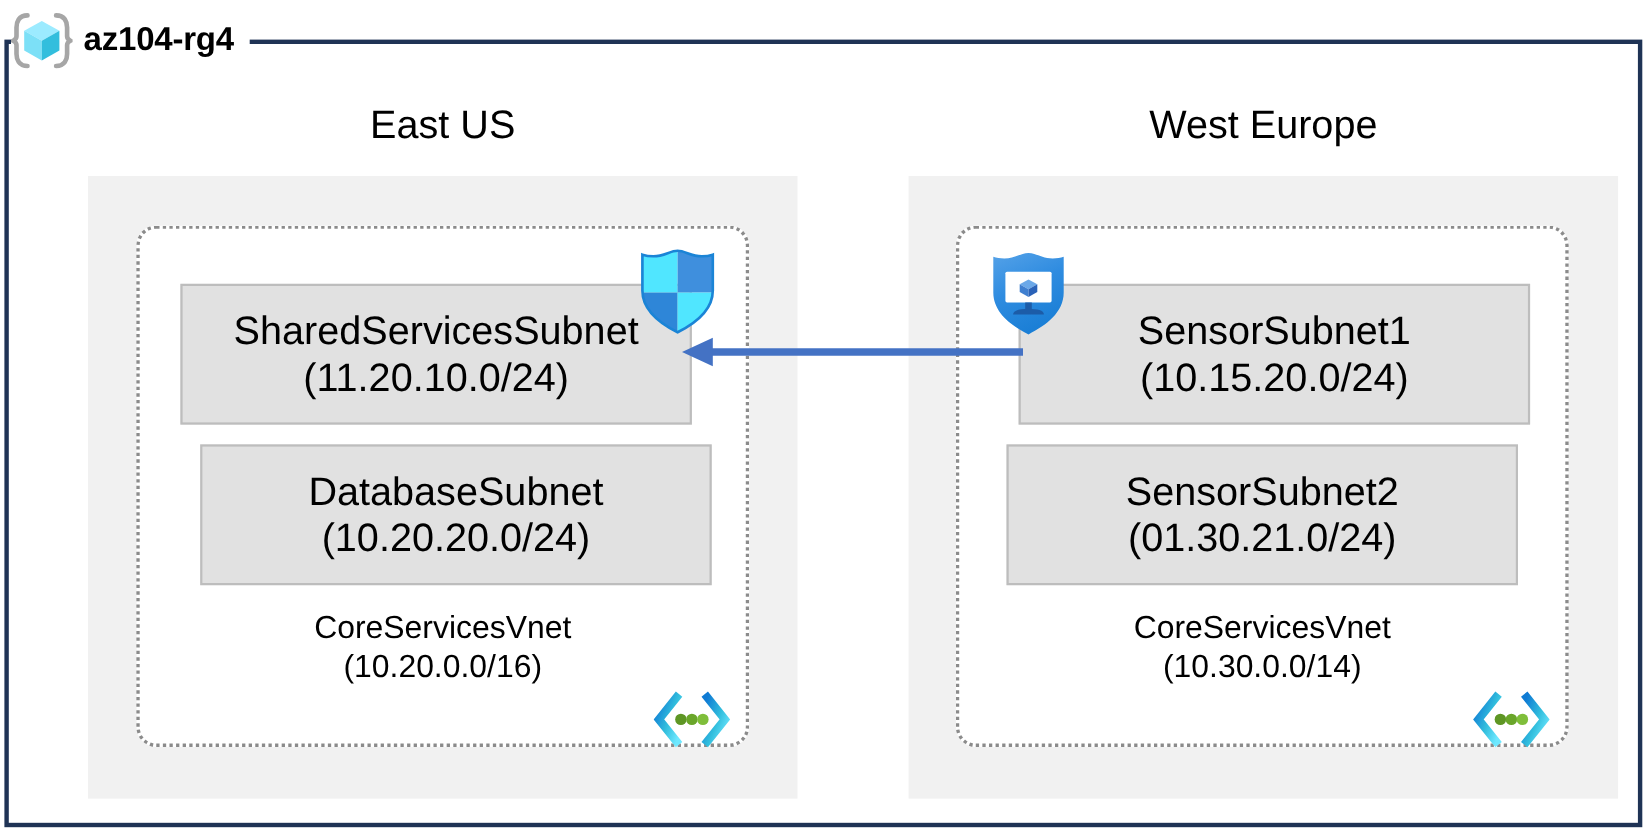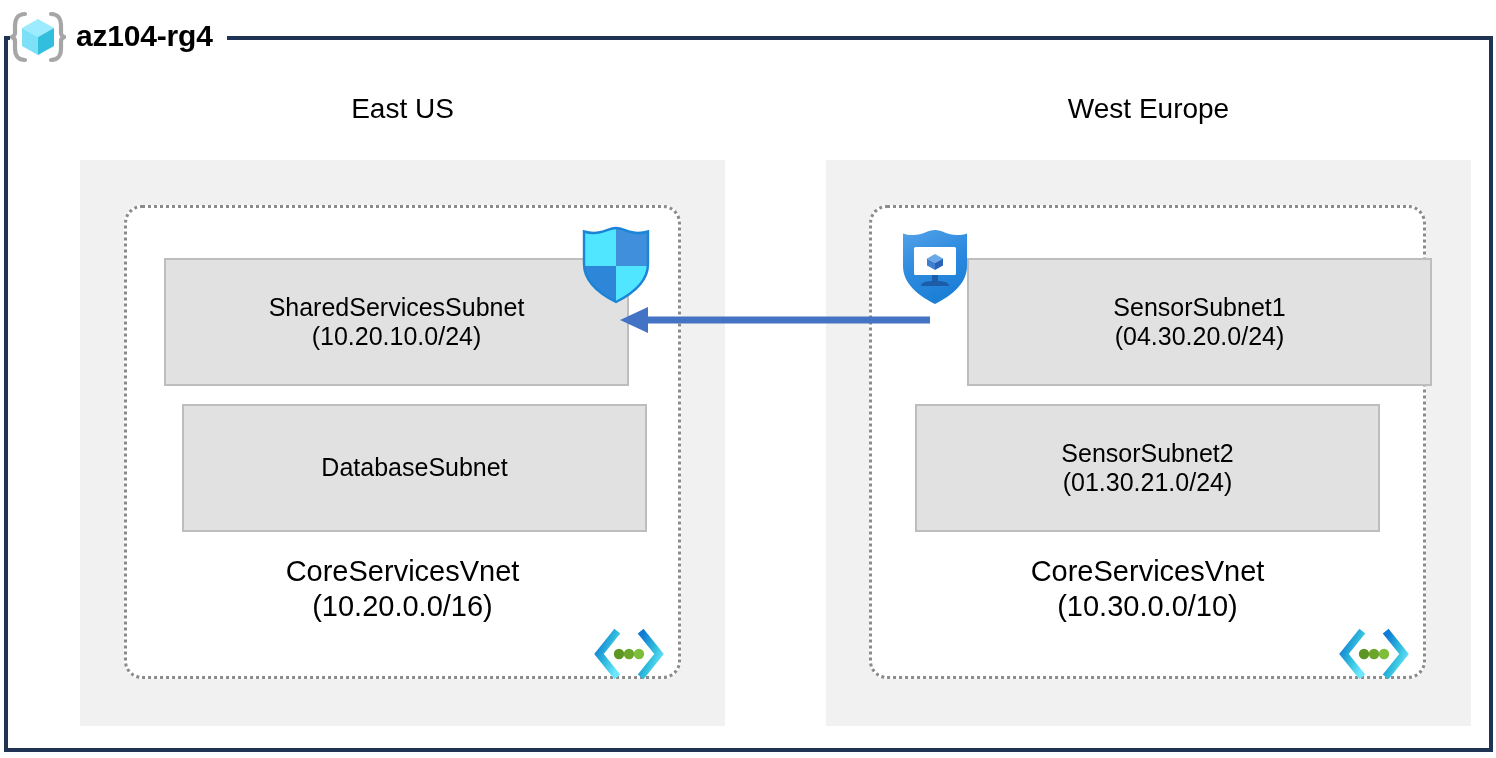--- a/index.html
+++ b/index.html
@@ -52,21 +52,21 @@
     letter-spacing: -0.2px;
     white-space: nowrap;
     line-height: 1;
     padding-bottom: 2px;
   }
   .rg-icon { width: 56px; height: 52px; display: block; }
 
   
   .region-label {
     position: absolute;
-    font-size: 28px;
+    font-size: 36px;
     line-height: 1;
     text-align: center;
     white-space: nowrap;
   }
   #region-label-0 { left: 80px;  top: 95px; width: 645px; }
   #region-label-1 { left: 826px; top: 95px; width: 645px; }
 
   .region-box {
     position: absolute;
     background: #f1f1f1;
@@ -113,28 +113,28 @@
   .subnet-box {
     position: absolute;
     background: #e1e1e1;
     border: 2px solid #bdbdbd;
     width: 465px;
     height: 128px;
     display: flex;
     flex-direction: column;
     align-items: center;
     justify-content: center;
-    font-size: 25px;
+    font-size: 36px;
     line-height: 1.18;
     z-index: 2;
   }
   .subnet-box .line { display: block; white-space: nowrap; }
   #subnet-0-0 { left: 164px; top: 258px; }
   #subnet-0-1 { left: 182px; top: 404px; }
-  #subnet-1-0 { left: 967px; top: 258px; }
+  #subnet-1-0 { left: 926px; top: 258px; }
   #subnet-1-1 { left: 915px; top: 404px; }
 
   
   .sec-icon {
     position: absolute;
     width: 72px;
     height: 78px;
     z-index: 4;
   }
   #nsg-icon { left: 580px; top: 226px; }
@@ -194,25 +194,26 @@
         <path d="M49 6 L65 26 L49 46" fill="none" stroke="url(#vnetg0)" stroke-width="7.5" stroke-linecap="square"></path>
         <circle cx="25" cy="26" r="5.2" fill="#5e9624"></circle>
         <circle cx="35" cy="26" r="5.2" fill="#6aa62a"></circle>
         <circle cx="45" cy="26" r="5.2" fill="#7fbe3a"></circle>
       </svg>
     </span>
   </div>
 
   <div class="subnet-box" id="subnet-0-0">
     <span class="line">SharedServicesSubnet</span>
-    <span class="line">(10.20.10.0/24)</span>
+    <span class="line">(11.20.10.0/24)</span>
   </div>
 
   <div class="subnet-box" id="subnet-0-1">
     <span class="line">DatabaseSubnet</span>
+    <span class="line">(10.20.20.0/24)</span>
   </div>
 
   <span class="sec-icon" id="nsg-icon">
     <svg viewBox="0 0 72 78" xmlns="http://www.w3.org/2000/svg">
       <defs>
         <clipPath id="nsgclip">
           <path d="M36 2 C29 2 24 7 14 7 C10 7 7 6.5 4 5.5 L4 38 C4 56 20 68 36 76 C52 68 68 56 68 38 L68 5.5 C65 6.5 62 7 58 7 C48 7 43 2 36 2 Z"></path>
         </clipPath>
       </defs>
       <g clip-path="url(#nsgclip)">
@@ -224,21 +225,21 @@
       <path d="M36 2 C29 2 24 7 14 7 C10 7 7 6.5 4 5.5 L4 38 C4 56 20 68 36 76 C52 68 68 56 68 38 L68 5.5 C65 6.5 62 7 58 7 C48 7 43 2 36 2 Z" fill="none" stroke="#1b84d6" stroke-width="2.4"></path>
     </svg>
   </span>
 
   <div class="region-label" id="region-label-1">West Europe</div>
   <div class="region-box" id="region-box-1"></div>
 
   <div class="vnet-box" id="vnet-box-1">
     <div class="vnet-caption">
       <span class="line">CoreServicesVnet</span>
-      <span class="line">(10.30.0.0/10)</span>
+      <span class="line">(10.30.0.0/14)</span>
     </div>
     <span class="vnet-icon">
       <svg viewBox="0 0 70 52" xmlns="http://www.w3.org/2000/svg">
         <defs>
           <linearGradient id="vnetg1" x1="0" y1="0" x2="1" y2="1">
             <stop offset="0" stop-color="#0f7bd4"></stop>
             <stop offset="0.55" stop-color="#32bedd"></stop>
             <stop offset="1" stop-color="#6ee8ff"></stop>
           </linearGradient>
         </defs>
@@ -246,21 +247,21 @@
         <path d="M49 6 L65 26 L49 46" fill="none" stroke="url(#vnetg1)" stroke-width="7.5" stroke-linecap="square"></path>
         <circle cx="25" cy="26" r="5.2" fill="#5e9624"></circle>
         <circle cx="35" cy="26" r="5.2" fill="#6aa62a"></circle>
         <circle cx="45" cy="26" r="5.2" fill="#7fbe3a"></circle>
       </svg>
     </span>
   </div>
 
   <div class="subnet-box" id="subnet-1-0">
     <span class="line">SensorSubnet1</span>
-    <span class="line">(04.30.20.0/24)</span>
+    <span class="line">(10.15.20.0/24)</span>
   </div>
 
   <div class="subnet-box" id="subnet-1-1">
     <span class="line">SensorSubnet2</span>
     <span class="line">(01.30.21.0/24)</span>
   </div>
 
   <span class="sec-icon" id="asg-icon">
     <svg viewBox="0 0 72 78" xmlns="http://www.w3.org/2000/svg">
       <defs>

